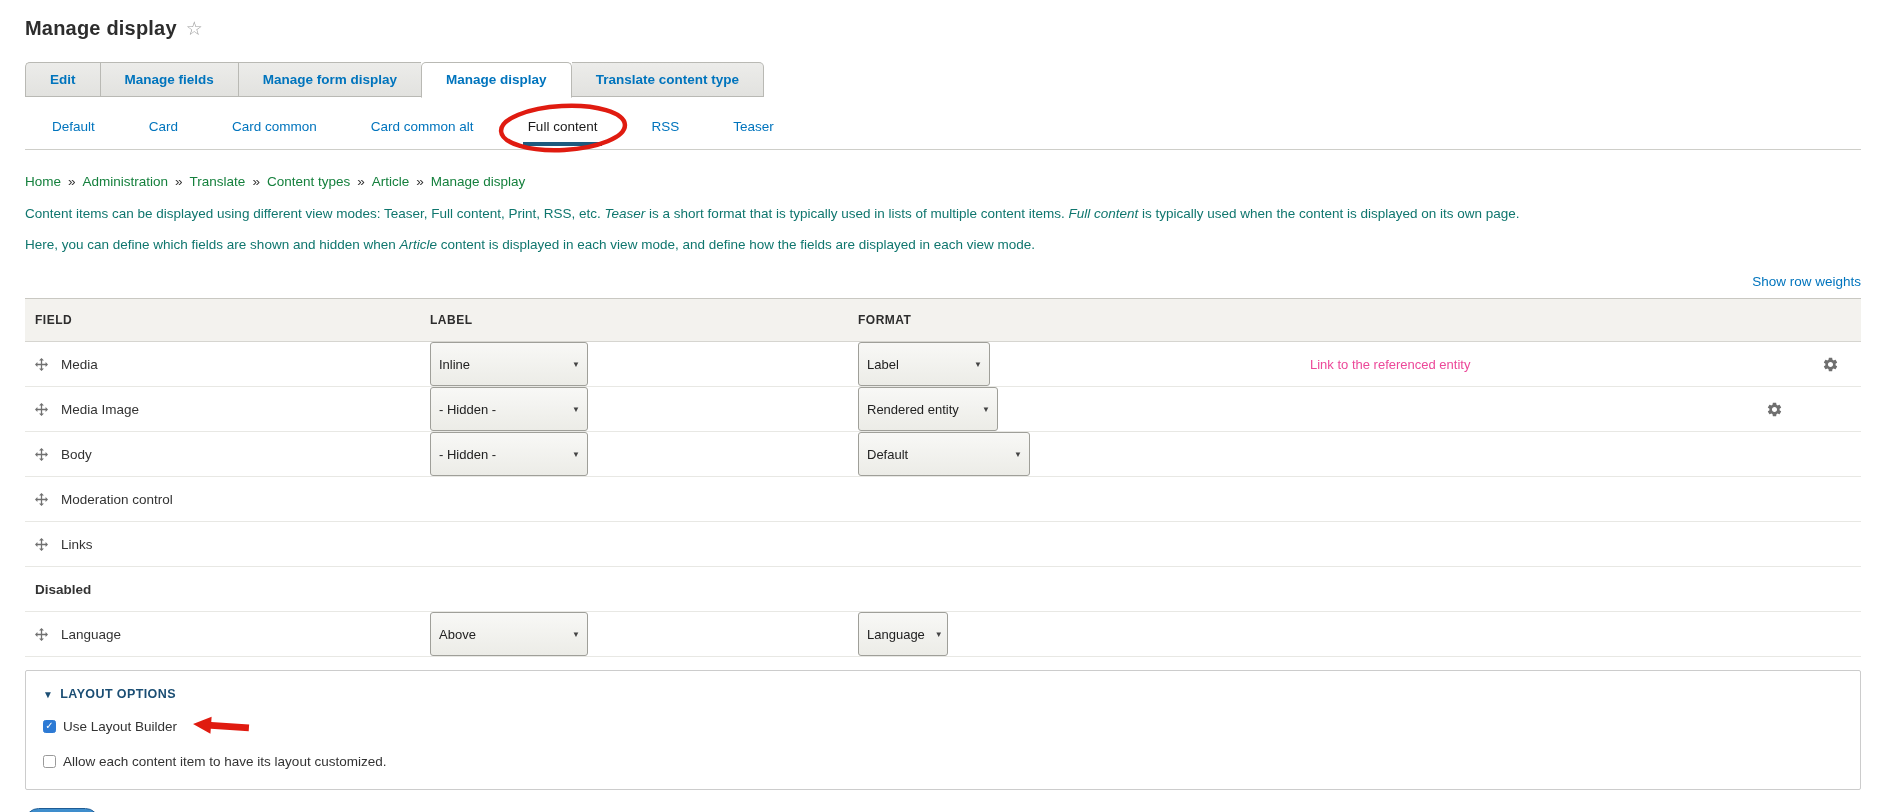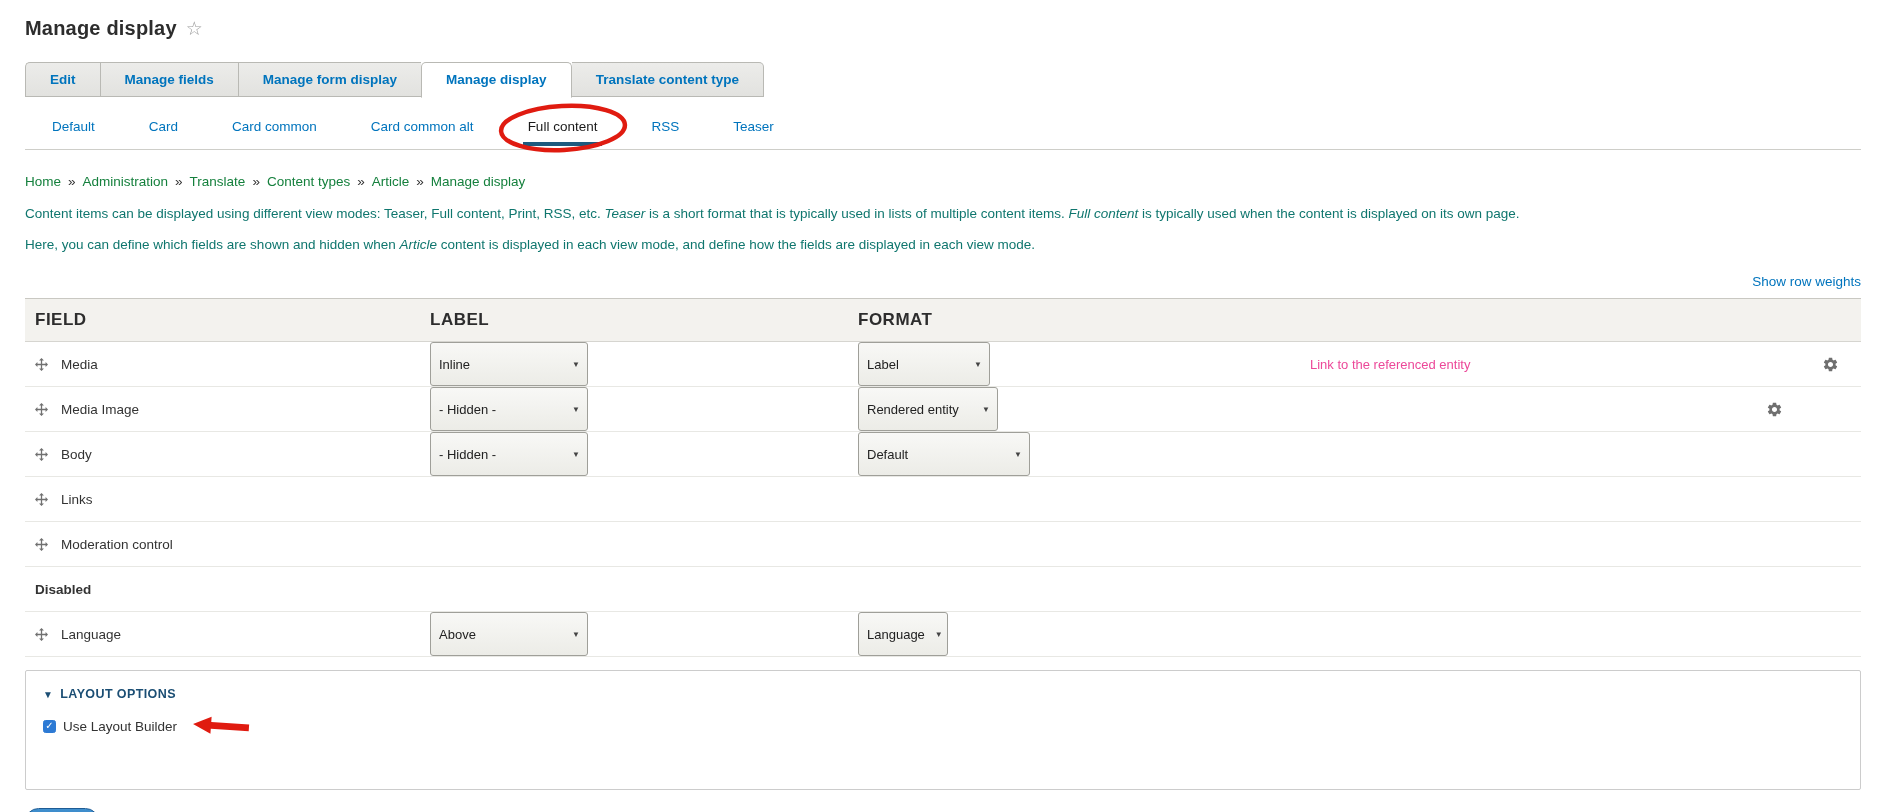--- a/index.html
+++ b/index.html
@@ -59,21 +59,21 @@
   .row-weights a{color:#0074bd;text-decoration:none;cursor:pointer;text-align:right;}
 
   
   .ftable{margin-top:6px;border-top:1px solid #c9c8c2;}
   .frow{
     display:grid;grid-template-columns:405px 428px 427px 1fr 56px;
     align-items:center;height:44px;border-bottom:1px solid #e8e8e4;
   }
   .frow.header{
     background:#f3f2ee;height:42px;border-bottom:1px solid #d6d5d0;
-    font-weight:bold;font-size:17px;color:#2d2d2d;letter-spacing:.5px;
+    font-weight:bold;font-size:12px;color:#2d2d2d;letter-spacing:.5px;
   }
   .hcell{padding-left:10px;}
   .hcell.c2,.hcell.c3{padding-left:0;}
   .fieldcell{display:flex;align-items:center;gap:13px;padding-left:10px;}
   .dragicon{display:inline-flex;cursor:move;}
   .fieldname{color:#333;}
   .sumcell{padding-left:25px;font-size:13px;color:#ec4899;}
   .gearcell{display:flex;justify-content:flex-end;padding-right:22px;}
   .gearbtn{background:none;border:none;padding:0;cursor:pointer;display:inline-flex;}
   .frow.disabled-row{font-weight:bold;}
@@ -264,36 +264,36 @@
       <div class="gearcell"></div>
     </div>
 
     <div class="frow">
       <div class="fieldcell">
         <span class="dragicon">
           <svg width="13" height="13" viewBox="0 0 16 16">
               <path d="M8 0 L11 3.2 H8.8 V7.2 H13 V5 L16 8 L13 11 V8.8 H8.8 V13 H11 L8 16 L5 13 H7.2 V8.8 H3 V11 L0 8 L3 5 V7.2 H7.2 V3.2 H5 Z" fill="#707070"></path>
             </svg>
         </span>
+        <span class="fieldname">Moderation control</span>
+      </div>
+      <div></div>
+        <div></div>
+        <div></div>
+        <div></div>
+    </div>
+
+    <div class="frow">
+      <div class="fieldcell">
+        <span class="dragicon">
+          <svg width="13" height="13" viewBox="0 0 16 16">
+              <path d="M8 0 L11 3.2 H8.8 V7.2 H13 V5 L16 8 L13 11 V8.8 H8.8 V13 H11 L8 16 L5 13 H7.2 V8.8 H3 V11 L0 8 L3 5 V7.2 H7.2 V3.2 H5 Z" fill="#707070"></path>
+            </svg>
+        </span>
         <span class="fieldname">Links</span>
-      </div>
-      <div></div>
-        <div></div>
-        <div></div>
-        <div></div>
-    </div>
-
-    <div class="frow">
-      <div class="fieldcell">
-        <span class="dragicon">
-          <svg width="13" height="13" viewBox="0 0 16 16">
-              <path d="M8 0 L11 3.2 H8.8 V7.2 H13 V5 L16 8 L13 11 V8.8 H8.8 V13 H11 L8 16 L5 13 H7.2 V8.8 H3 V11 L0 8 L3 5 V7.2 H7.2 V3.2 H5 Z" fill="#707070"></path>
-            </svg>
-        </span>
-        <span class="fieldname">Moderation control</span>
       </div>
       <div></div>
         <div></div>
         <div></div>
         <div></div>
     </div>
 
     <div class="frow disabled-row">
       <div class="disabled-label">Disabled</div>
       <div></div>
@@ -334,18 +334,22 @@
       <span class="tri">▼</span>
       <span>LAYOUT OPTIONS</span>
     </div>
     <div class="cb-row first">
       <span class="checkbox checked">✓</span>
       <span>Use Layout Builder</span>
       <svg class="arrow-anno" width="58" height="20" viewBox="0 0 58 20">
         <path d="M1 10 L19 1.5 L19 6.6 L57 6.6 L57 13.4 L19 13.4 L19 18.5 Z" fill="#e01b10"></path>
       </svg>
     </div>
+    <div class="cb-row">
+      <span class="checkbox"></span>
+      <span>Allow each content item to have its layout customized.</span>
+    </div>
   </section>
 
   
   <button class="save-btn">Save</button>
 
 </div>
 
 </body></html>

